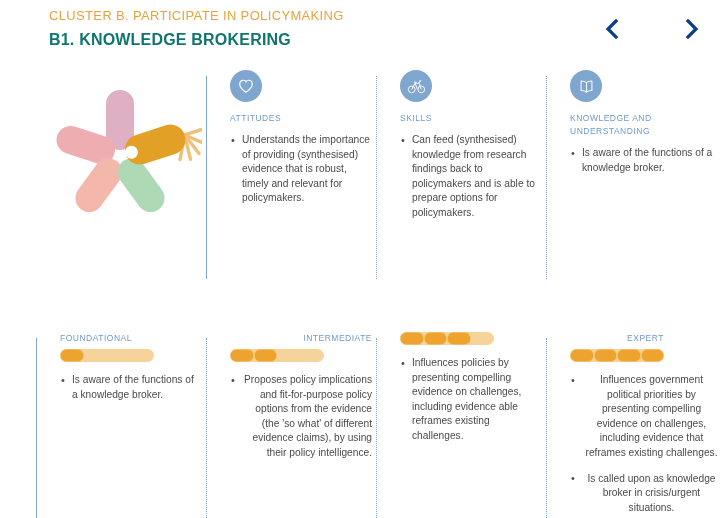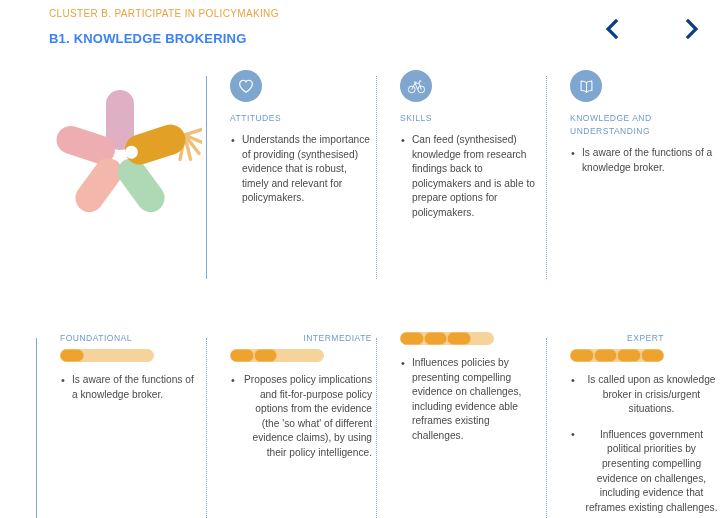--- a/index.html
+++ b/index.html
@@ -19,34 +19,34 @@
   .header {
     position: absolute;
     left: 0; top: 0;
     width: 725px;
     height: 70px;
   }
   .cluster-label {
     position: absolute;
     left: 49px;
     top: 8px;
-    font-size: 10px;
+    font-size: 13px;
     letter-spacing: 0.35px;
     color: #e8a33d;
     font-weight: 400;
     white-space: nowrap;
   }
   .module-title {
     position: absolute;
     left: 49px;
     top: 31px;
-    font-size: 13px;
+    font-size: 16px;
     font-weight: bold;
     letter-spacing: 0.2px;
-    color: #3b82f6;
+    color: #0f766e;
     white-space: nowrap;
   }
   .nav-arrows {
     position: absolute;
     right: 18px;
     top: 14px;
     width: 110px;
     height: 32px;
   }
   .nav-btn {
@@ -363,19 +363,19 @@
       <div class="rule rule-dotted"></div>
       <div class="col-inner">
         <div class="level-label">EXPERT</div>
         <div class="pill">
           <span class="seg on"></span>
           <span class="seg on"></span>
           <span class="seg on"></span>
           <span class="seg on"></span>
         </div>
         <ul class="bullets">
+          <li>Influences government political priorities by presenting compelling evidence on challenges, including evidence that reframes existing challenges.</li>
           <li>Is called upon as knowledge broker in crisis/urgent situations.</li>
-          <li>Influences government political priorities by presenting compelling evidence on challenges, including evidence that reframes existing challenges.</li>
         </ul>
       </div>
     </div>
   </div>
 </div>
 
 </body></html>

